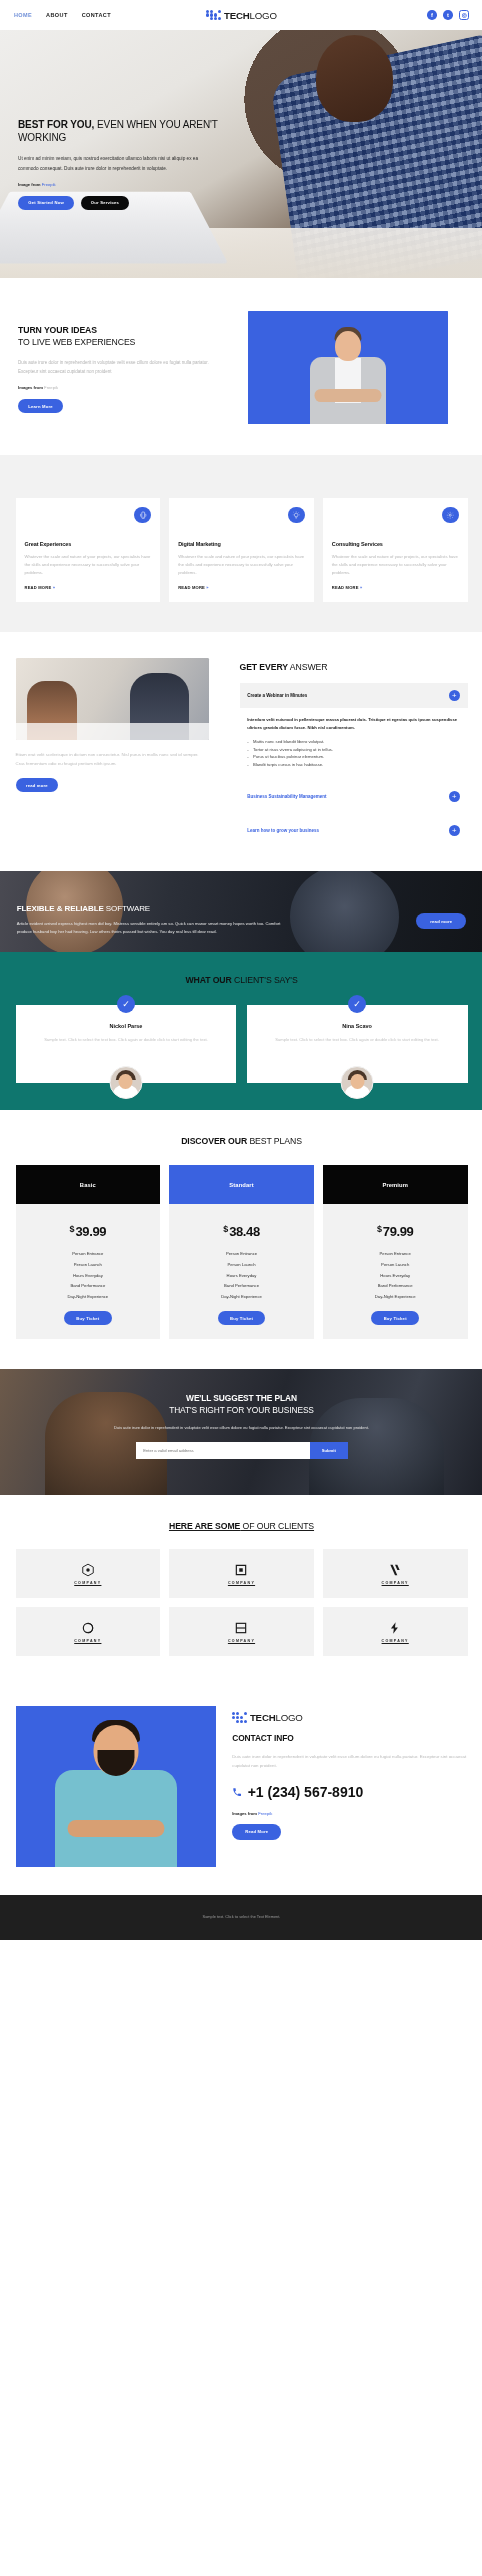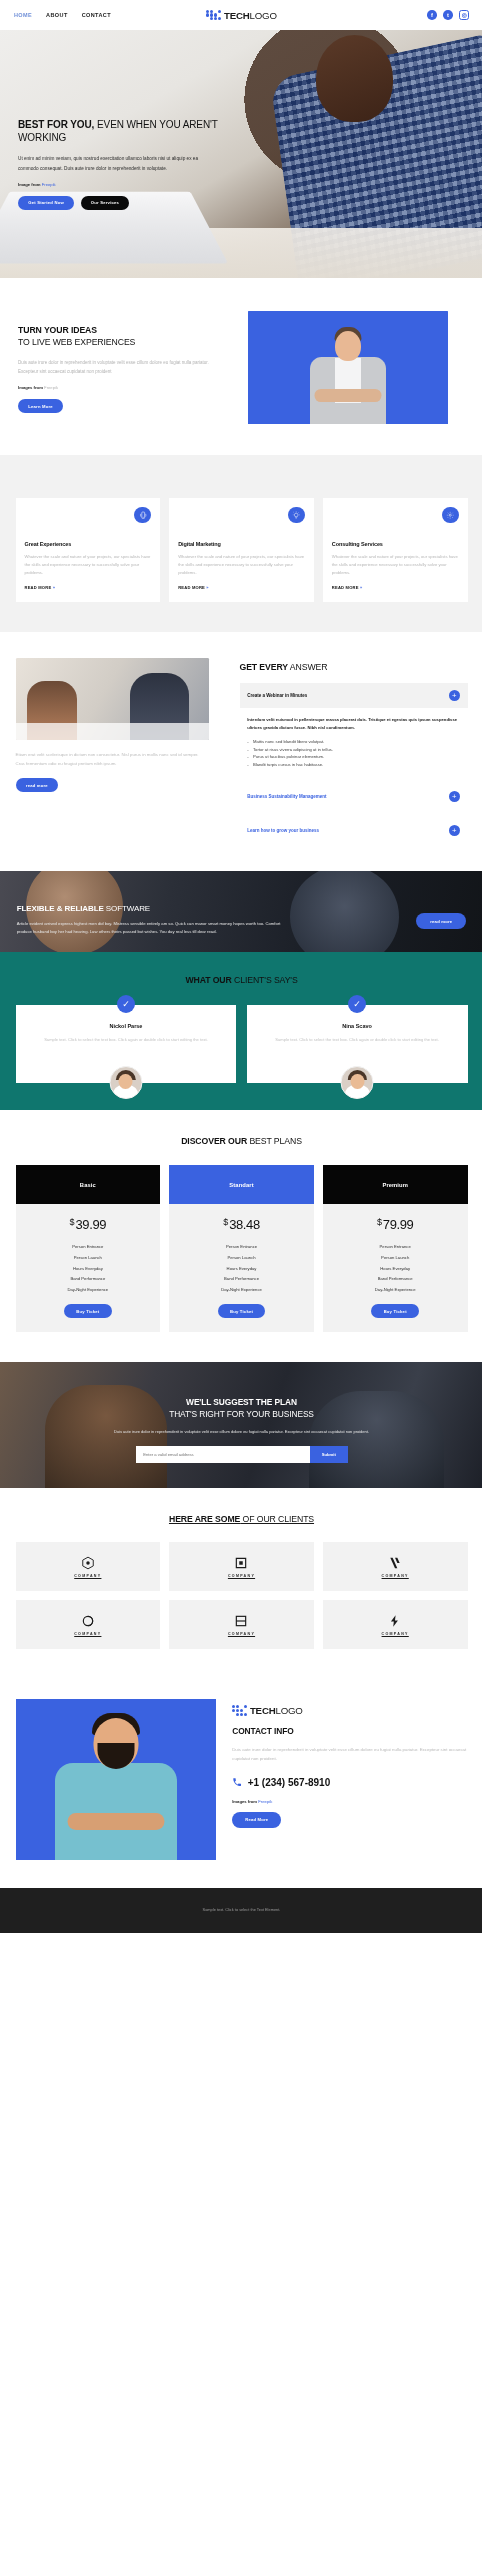--- a/index.html
+++ b/index.html
@@ -150,35 +150,35 @@
   .tavatar .bd { position:absolute; left:50%; transform:translateX(-50%); bottom:0; width:26px;height:13px;
                  border-radius:10.3px 10.3px 0 0; background:#fff; }
 
   
   .pricing { padding:26px 15.5px 30px; background:#fff; }
   .plans { margin-top:18px; display:flex; gap:9px; }
   .plan { flex:1; background:#f2f2f2; text-align:center; padding-bottom:14px; }
   .plan-head { height:39px; display:flex; align-items:center; justify-content:center;
                font-size:5.8px; font-weight:800; color:#fff; letter-spacing:0.1px; background:#060606; }
   .plan.featured .plan-head { background:#3a62e0; }
-  .price { margin-top:13px; font-size:13px; font-weight:400; letter-spacing:-0.4px; color:#111; }
+  .price { margin-top:20px; font-size:13px; font-weight:700; letter-spacing:-0.4px; color:#111; }
   .price small { font-size:9px; vertical-align:3.9px; margin-right:1.3px; }
   .feat { margin-top:9px; }
   .feat li { list-style:none; font-size:4.2px; color:#2f2f2f; padding:2.9px 0; }
   .plan .btn-pill { margin-top:9px; padding:4.5px 12.2px; }
 
   
   .news { position:relative; height:126px; overflow:hidden;
      background:linear-gradient(110deg,#6d5a4a 0%,#3b3b42 30%,#24272f 55%,#3a3f4a 80%,#1d2028 100%); }
   .news:before { content:""; position:absolute; left:45px; bottom:0; width:122px;height:103px;border-radius:45px 45px 0 0;
      background:radial-gradient(circle at 50% 30%, #7d5a3f, #3a2a1d); opacity:.9; }
   .news:after { content:""; position:absolute; right:39px; bottom:0; width:135px;height:97px;border-radius:52px 52px 0 0;
      background:radial-gradient(circle at 50% 30%, #4b5260, #1f242c); opacity:.9; }
   .news-in { position:relative; z-index:3; text-align:center; padding-top:23px; }
-  .news-h { font-size:8.4px; color:#fff; letter-spacing:-0.1px; line-height:1.45;margin-top:11px; }
+  .news-h { font-size:8.4px; color:#fff; letter-spacing:-0.1px; line-height:1.45; }
   .news-h b { font-weight:800; } .news-h span { font-weight:400; }
   .news-p { margin:7.7px auto 0; font-size:4px; line-height:1.9; color:#e4e4e4; max-width:277px; }
   .news-form { margin:10.3px auto 0; display:flex; width:212px; }
   .news-form input { flex:1; border:none; padding:5.8px 7.7px; font-size:4.2px; font-family:inherit;
                      background:#fff; color:#555; outline:none; }
   .news-form button { border:none; background:#3a62e0; color:#fff; font-size:4.2px; font-weight:700;
                       padding:0 11.6px; cursor:pointer; font-family:inherit; }
 
   
   .clients { padding:26px 15.5px 30px; background:#fff;text-decoration:underline; }
@@ -198,21 +198,21 @@
   .cimg .bbeard { position:absolute; left:50%; transform:translateX(-50%); top:44px; width:37px;height:26px;
                  border-radius:0 0 19.3px 19.3px; background:#20160f; }
   .cimg .bbody { position:absolute; left:50%; transform:translateX(-50%); bottom:0; width:122px;height:97px;
                  border-radius:18px 18px 0 0; background:#76c0cf; }
   .cimg .barms { position:absolute; left:50%; transform:translateX(-50%); bottom:30px; width:97px;height:16.7px;
                  border-radius:8.4px; background:#d79f73; }
   .cright { flex:1; padding-top:6.4px; }
   .cbrand { display:flex; align-items:center; gap:3.2px; }
   .ctitle { margin-top:10.3px; font-size:8.4px; font-weight:800; letter-spacing:-0.1px; color:#111; }
   .cp { margin-top:8.4px; font-size:4.4px; line-height:2.05; color:#b9b9b9; }
-  .phone { margin-top:14px; display:flex; align-items:center; gap:5.2px; font-size:10px; font-weight:800; color:#111; }
+  .phone { margin-top:14px; display:flex; align-items:center; gap:5.2px; font-size:14px; font-weight:800; color:#111; }
   .phone .pic { width:10.3px;height:10.3px; color:#3a62e0; }
   .contact .credit { margin-top:11.6px; }
   .contact .credit a { color:#3a62e0; }
   .contact .btn-pill { margin-top:7.7px; padding:5.2px 13px; }
 
   
   .footer { background:#1f1f1f; height:45px; display:flex; align-items:center; justify-content:center; }
   .footer p { font-size:3.9px; color:#9a9a9a; text-align:center; line-height:1.9; }
 </style>
 </head>

